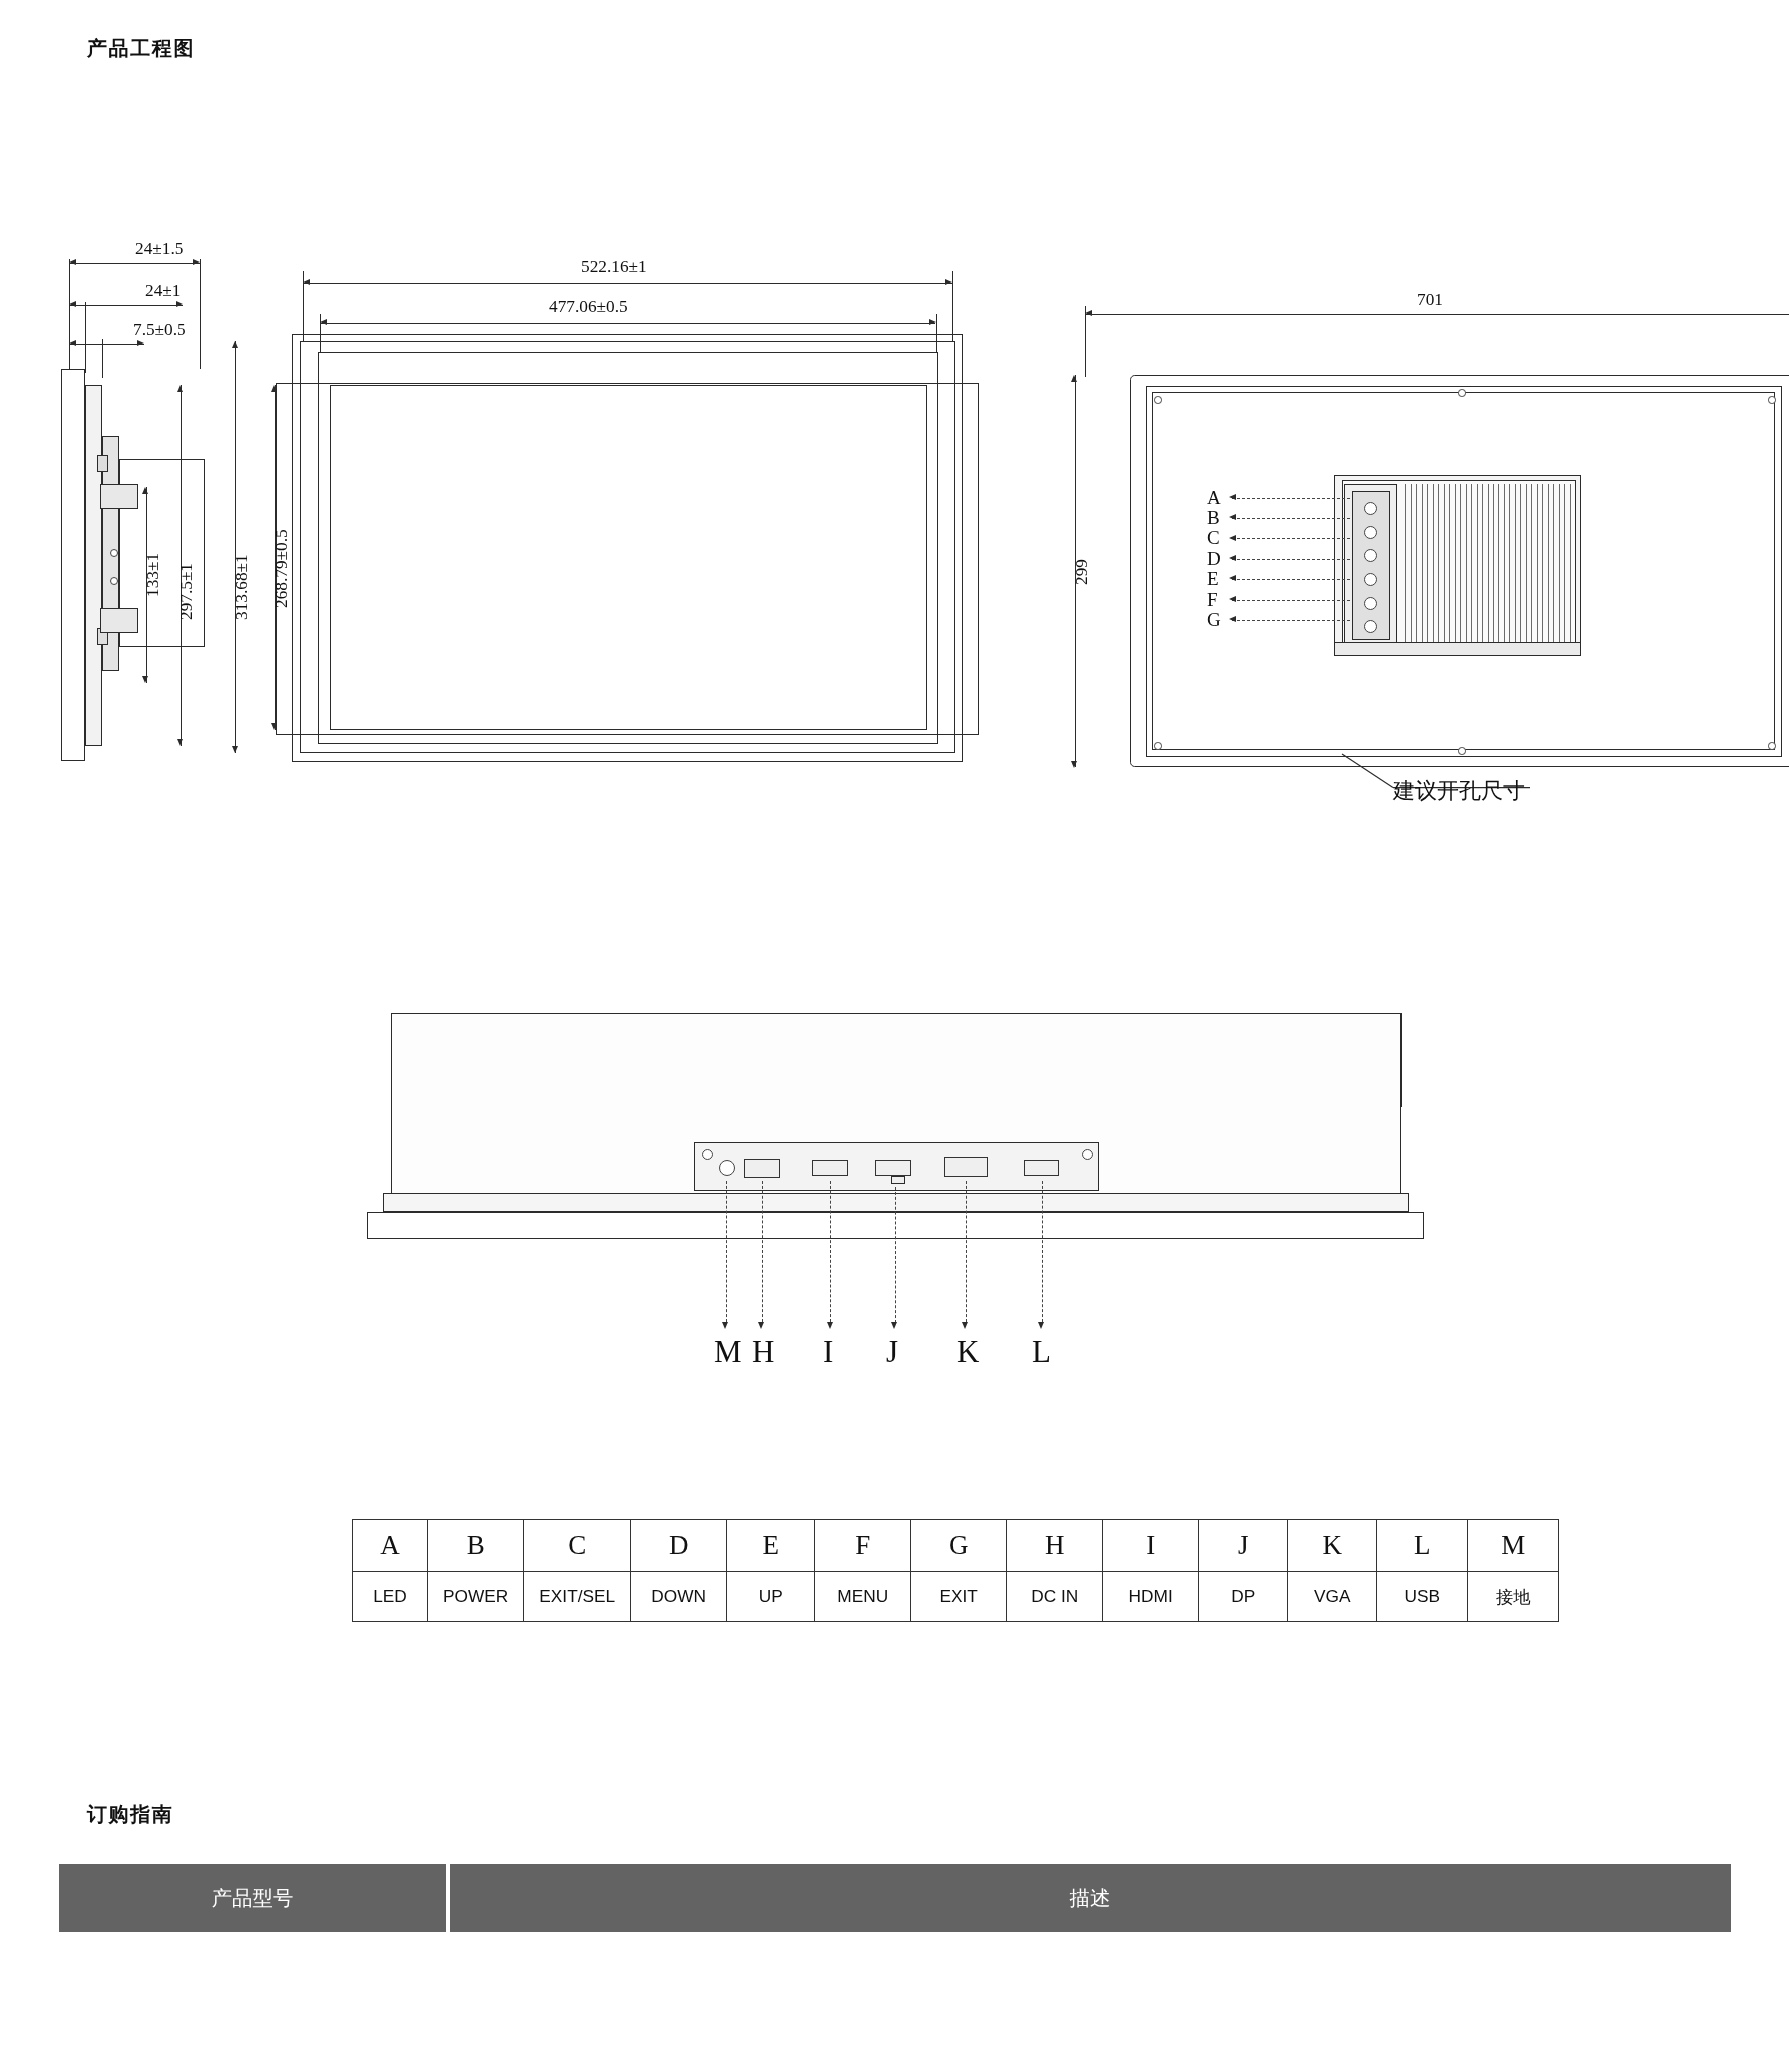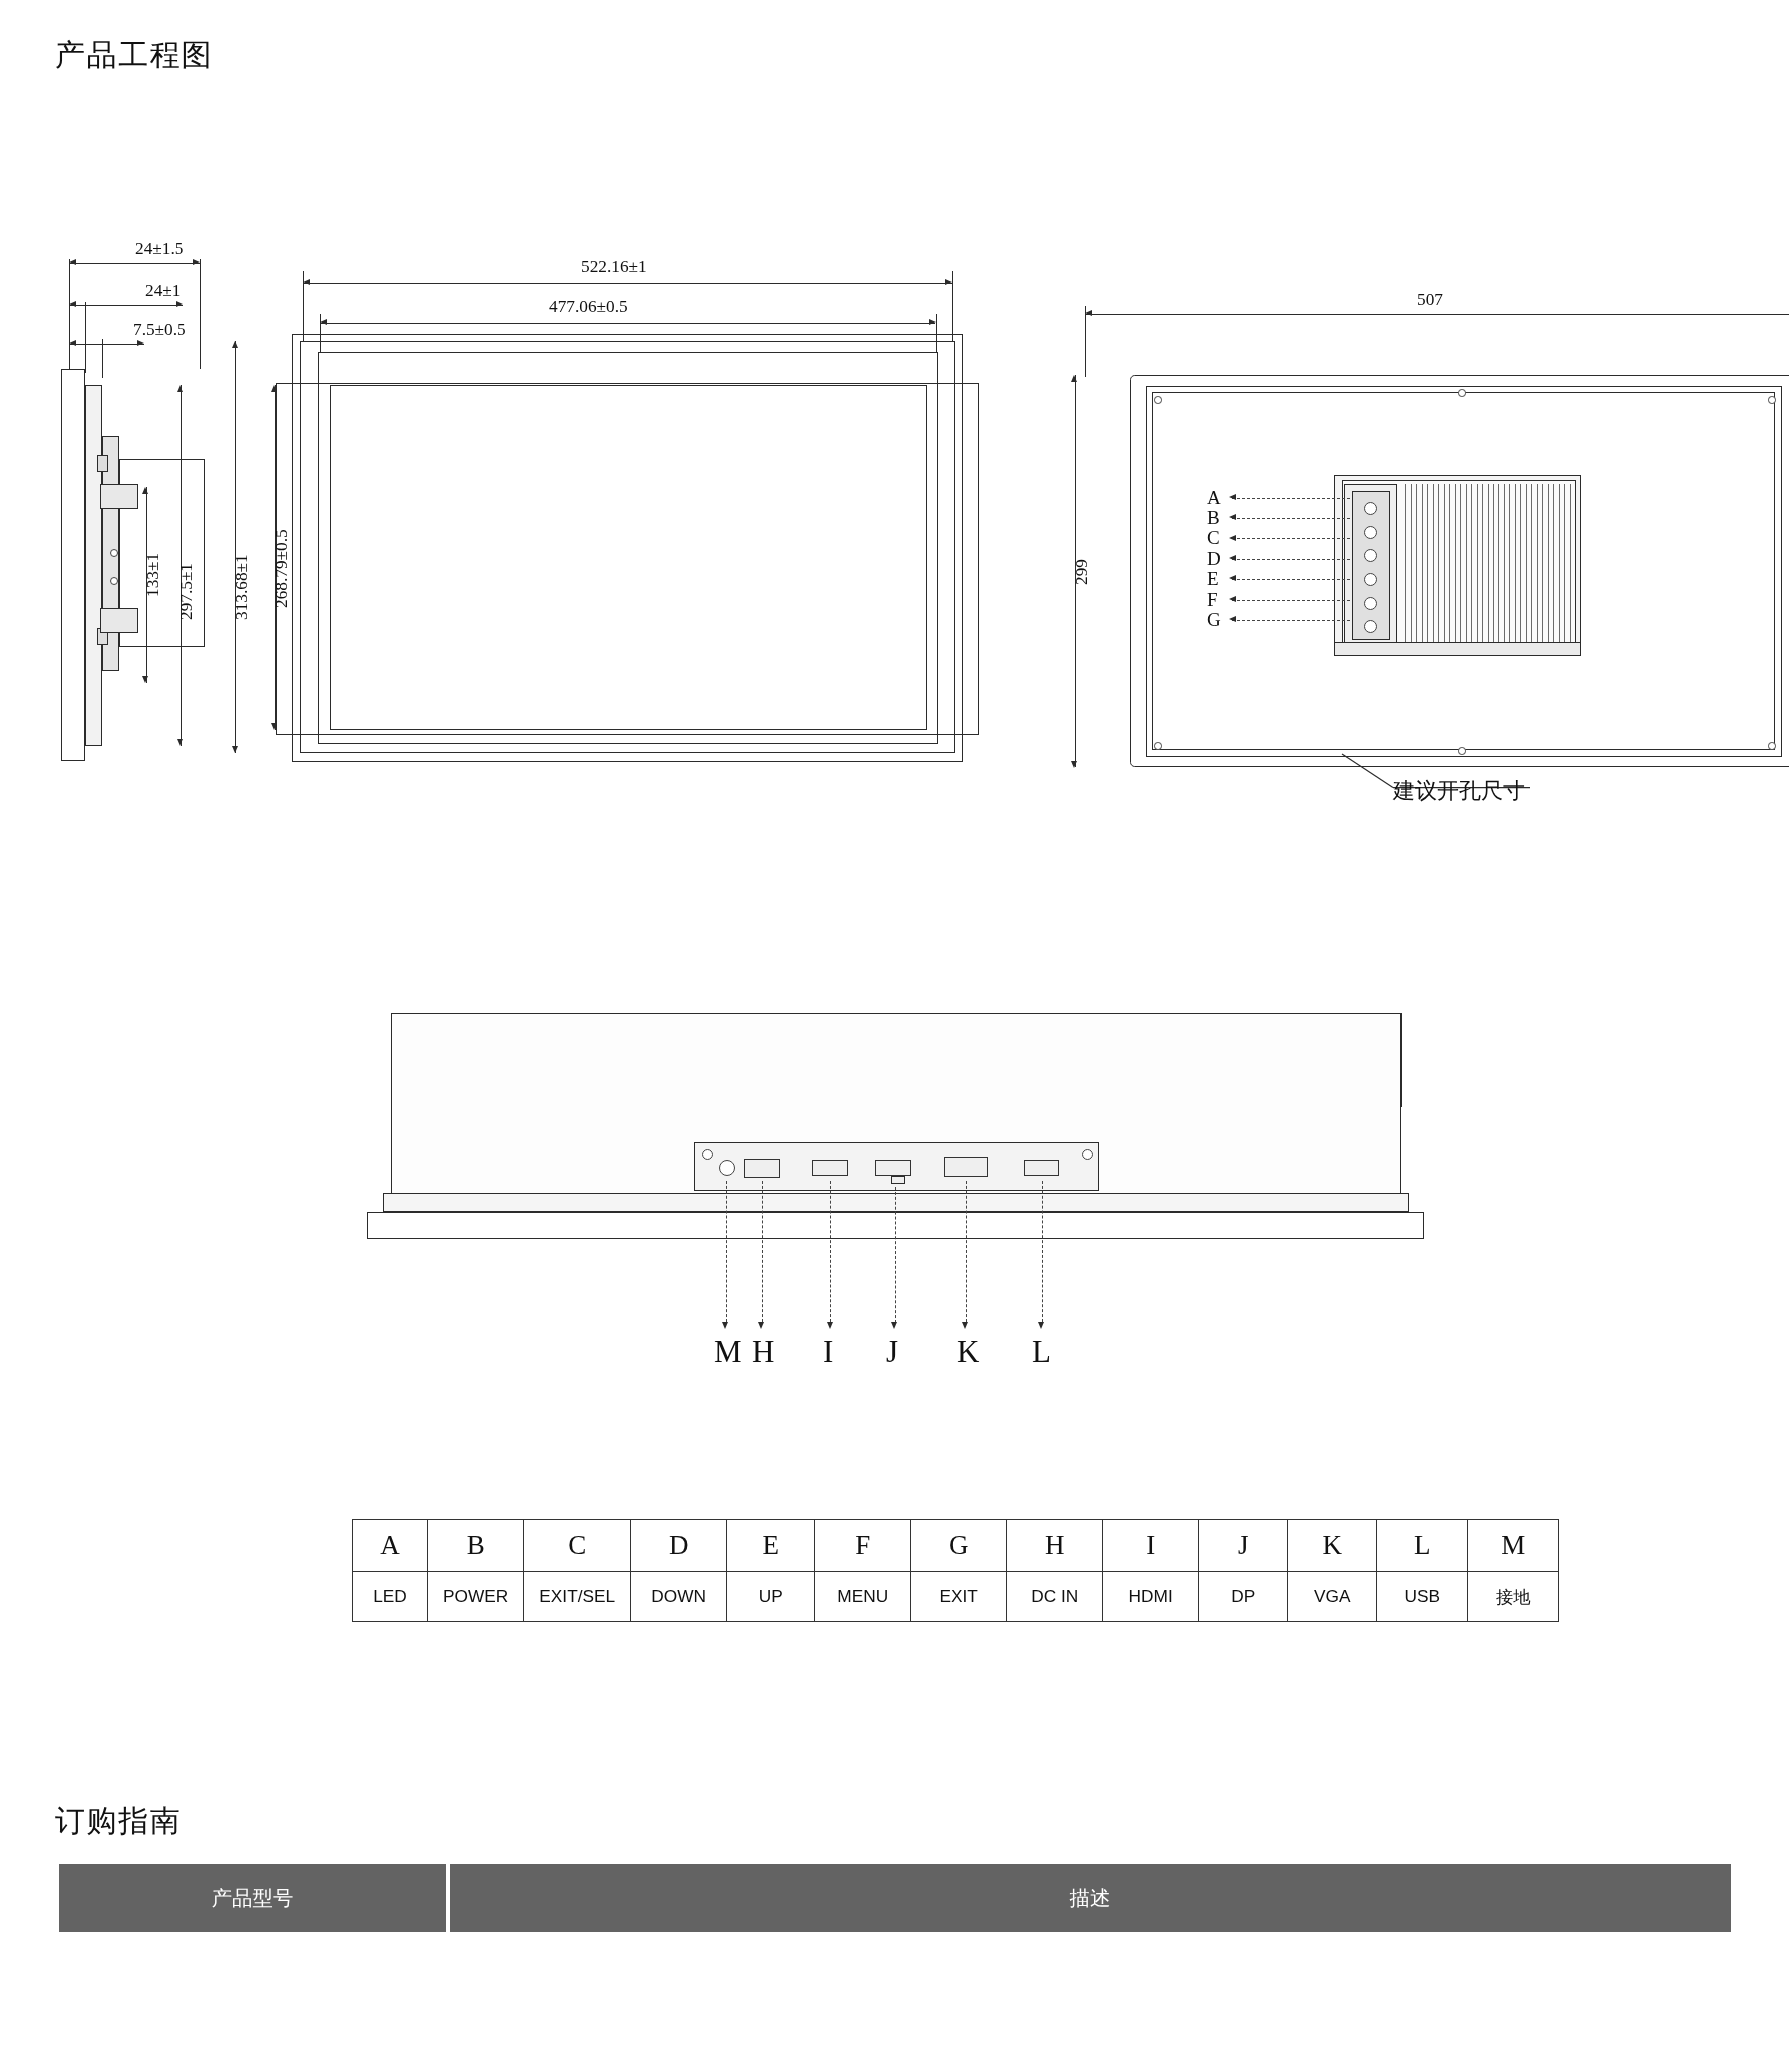--- a/index.html
+++ b/index.html
@@ -12,24 +12,25 @@
     height: 2056px;
     position: relative;
     font-family: "Liberation Sans", sans-serif;
     color: #1a1a1a;
     overflow: hidden;
   }
 
   
   .section-title {
     position: absolute;
-    font-size: 30px;
-    font-weight: normal;
+    font-size: 20px;
+    font-weight: bold;
     letter-spacing: 1.6px;
     color: #111111;
+    margin-left: 32px;
   }
   #title-engineering { left: 55px; top: 35px; }
   #title-ordering { left: 55px; top: 1801px; }
 
   
   .ln {
     position: absolute;
     background: #2b2b2b;
   }
   .hln { height: 0.8px; }
@@ -278,21 +279,21 @@
 </div>
 
 <div>
 
   <div class="ln vln" style="left:1085px; top:306px; height:71px;"></div>
   <div class="ln vln" style="left:1809px; top:306px; height:0px;"></div>
 
   <div class="ln hln" style="left:1085px; top:314px; width:713px;"></div>
   <div class="arrow-left" style="left:1085px; top:310px;"></div>
 
-  <div class="dim-text" style="left:1417px; top:290px;">507</div>
+  <div class="dim-text" style="left:1417px; top:290px;">701</div>
 
   <div class="ln vln" style="left:1075px; top:375px; height:392px;"></div>
   <div class="arrow-up" style="left:1071px; top:375px;"></div>
   <div class="arrow-down" style="left:1071px; top:761px;"></div>
   <div class="dim-text-v" style="left:1072px; top:585px;">299</div>
 
   <div class="box2" style="left:1130px; top:375px; width:667px; height:392px; border-radius:4.7px;"></div>
   <div class="box" style="left:1146px; top:386px; width:636px; height:371px;"></div>
   <div class="box" style="left:1152px; top:392px; width:623px; height:358px;"></div>
 

